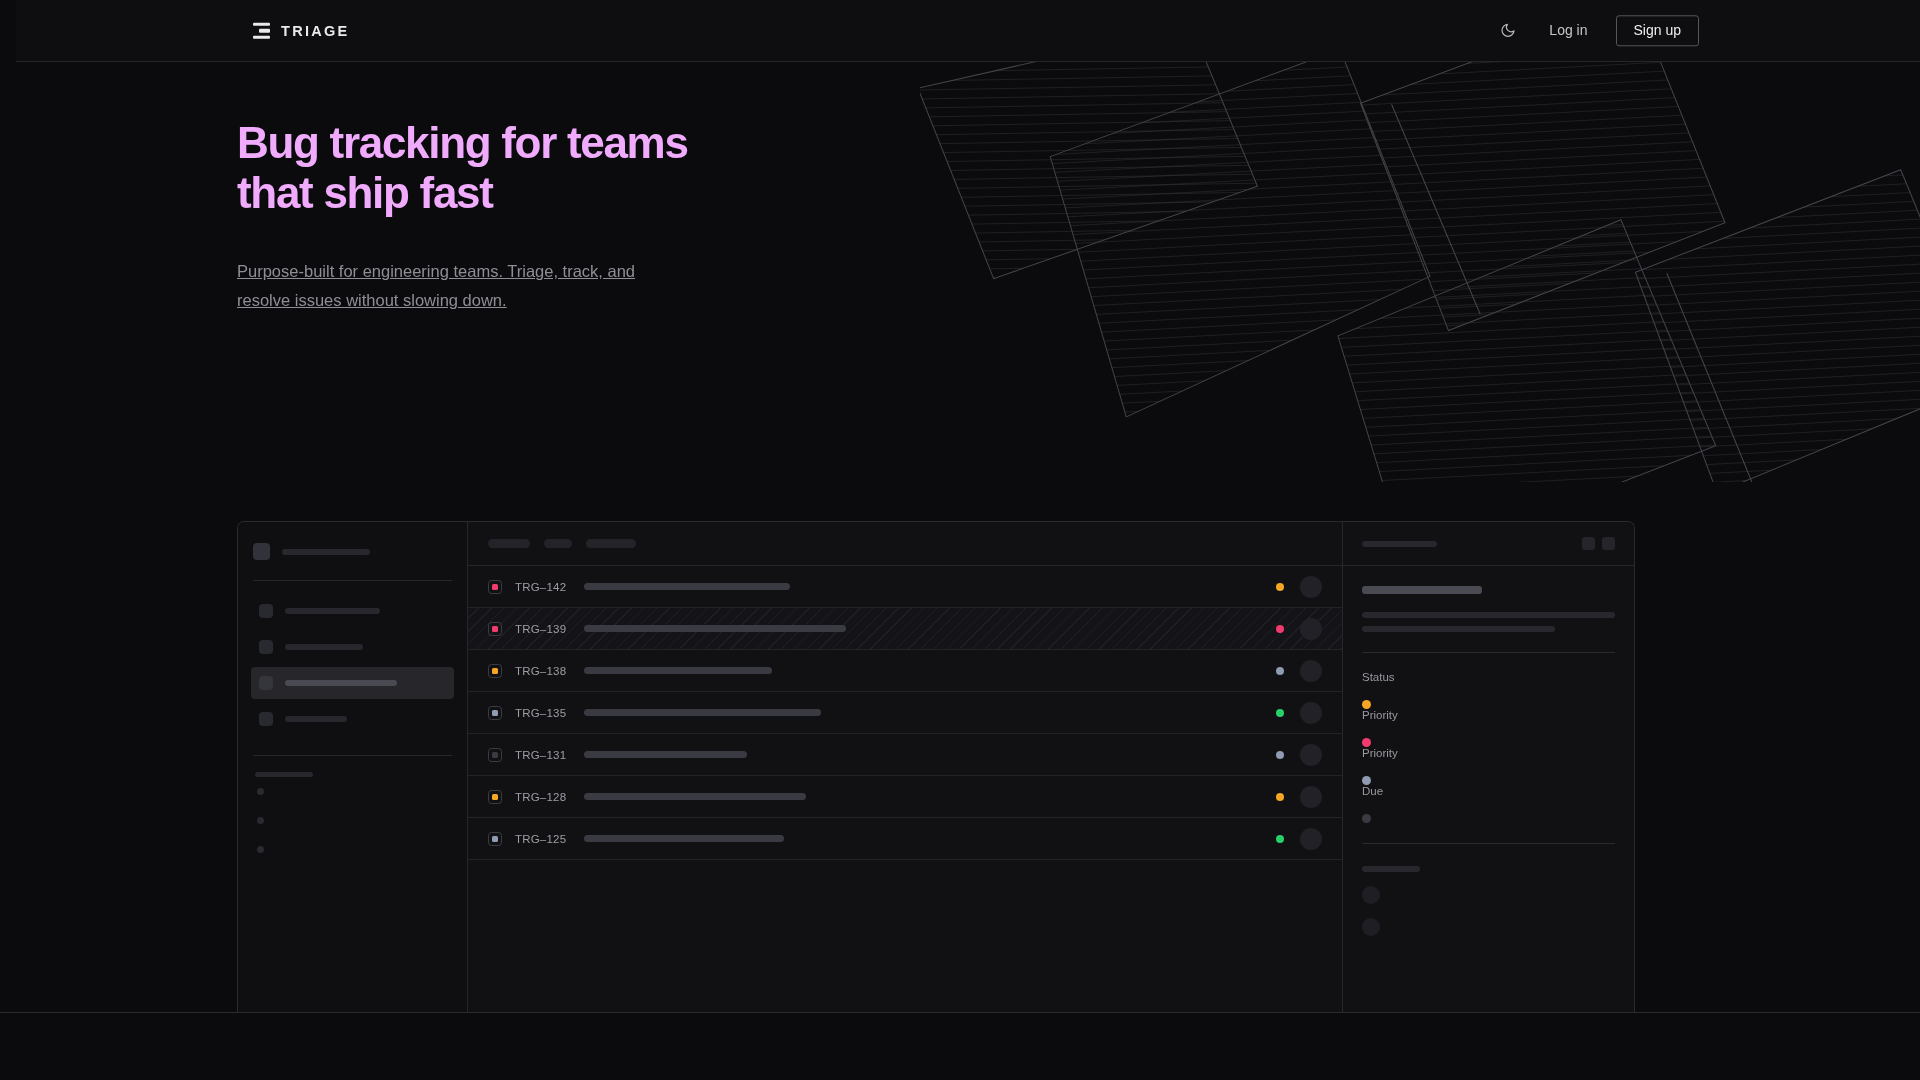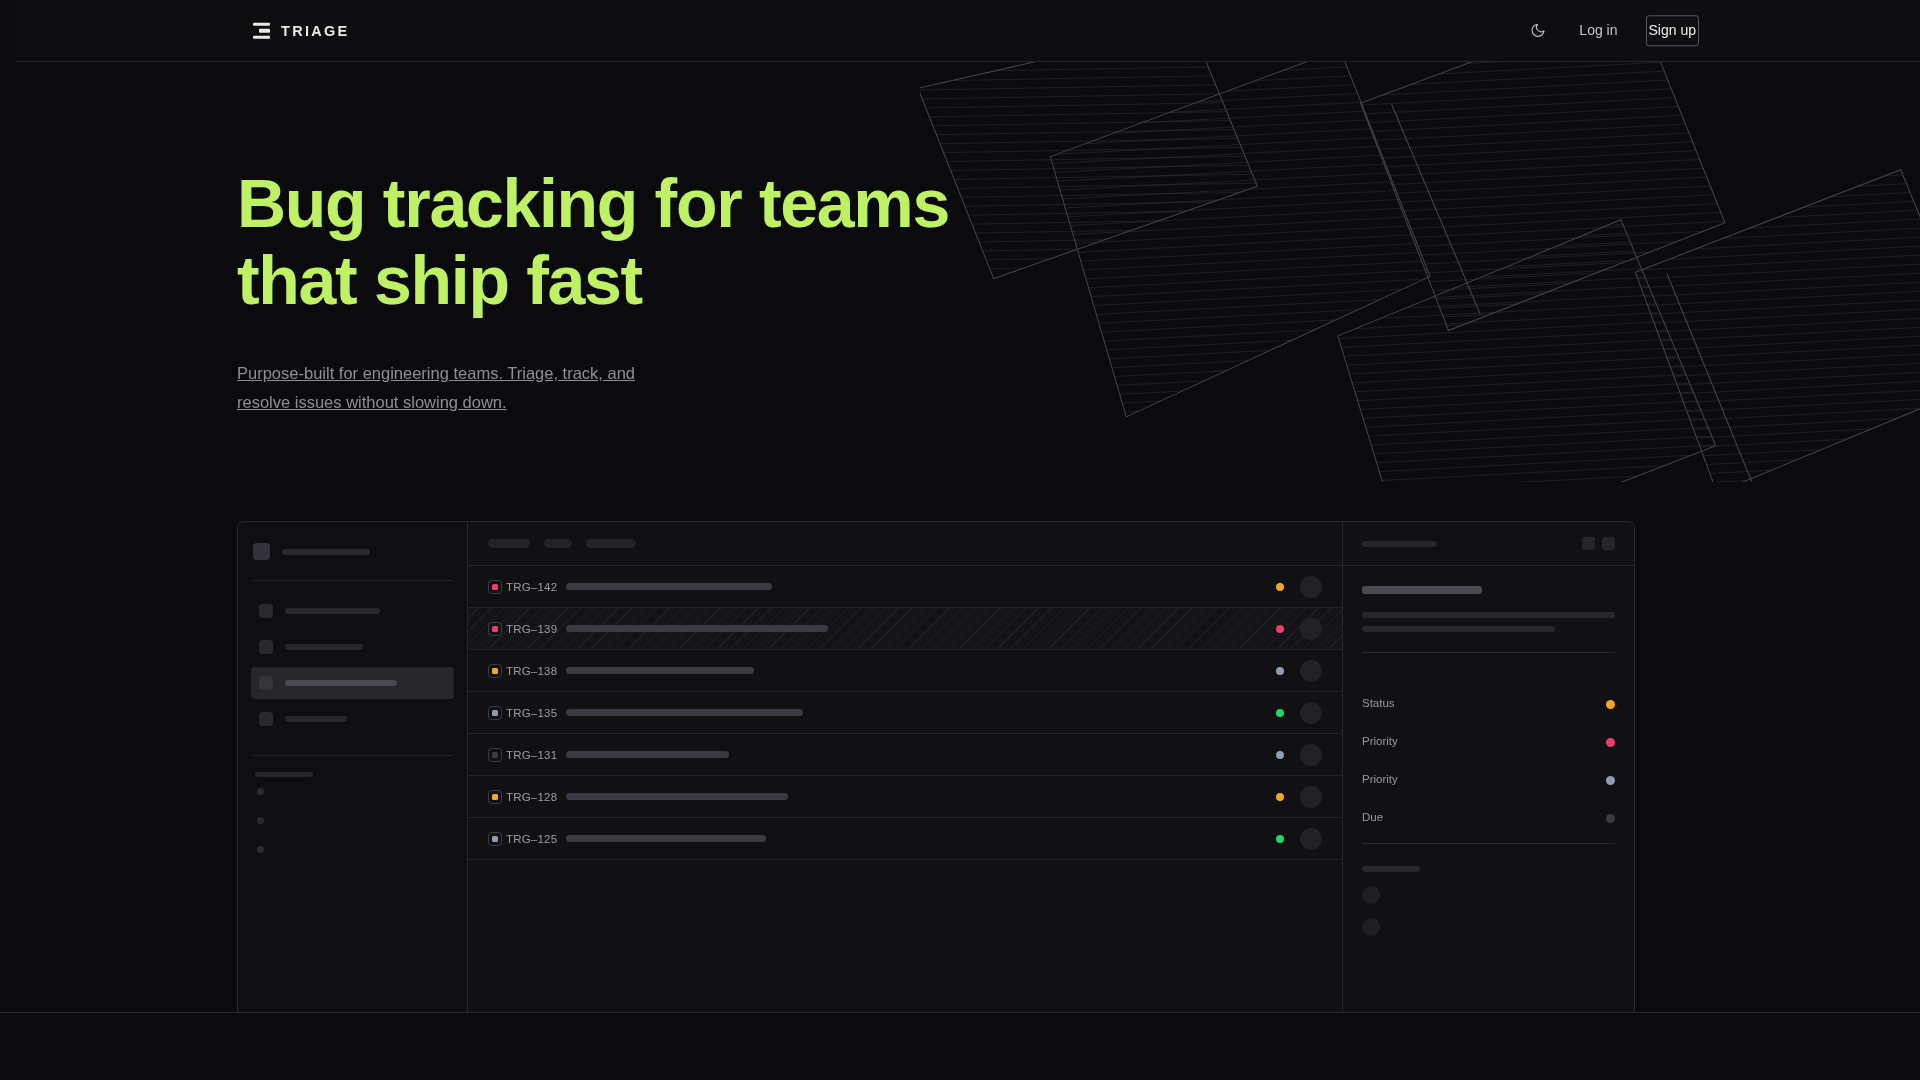--- a/index.html
+++ b/index.html
@@ -45,33 +45,33 @@
     width:26px; height:26px; display:flex; align-items:center; justify-content:center;
     cursor:pointer; color:#b9b9bd;
   }
   .nav-link {
     font-size:14px; color:#c6c6ca; cursor:pointer; text-decoration:none;
     padding:4px 2px;
   }
   .btn-signup {
     font-size:14px; color:#eeeef0; background:transparent;
     border:1px solid #56565c; border-radius:3px;
-    padding:7px 2px; cursor:pointer; font-family:inherit;
+    padding:7px 17px; cursor:pointer; font-family:inherit;
     line-height:1.1;
   }
 
   
   .deco { position:absolute; top:62px; right:0; width:1000px; height:420px;
           overflow:hidden; pointer-events:none; z-index:1; opacity:.95; }
 
   
   .hero { position:absolute; left:237px; top:118px; z-index:10; }
   .hero h1 {
-    font-size:68px; line-height:1.13; font-weight:700; color:#bef264;
-    letter-spacing:-1.3px; white-space:pre-line;margin-top:47px;
+    font-size:44px; line-height:1.13; font-weight:700; color:#f0abfc;
+    letter-spacing:-1.3px; white-space:pre-line;
   }
   .hero p {
     margin-top:40px; font-size:16.5px; line-height:1.75; color:#8e8e96;
     max-width:480px; white-space:pre-line;text-decoration:underline;
   }
   .cta {
     margin-top:52px; display:inline-flex; align-items:center; gap:16px;
     background:#e9e9e9; color:#121214;
     border:none; border-radius:3px; padding:0 24px; height:48px;
     font-size:14.5px; font-weight:700; cursor:pointer; font-family:inherit;
@@ -117,21 +117,21 @@
   .m-list { flex:1 1 auto; display:flex; flex-direction:column; min-width:0;
             border-right:1px solid #26262c; background:#111114; }
   .m-toolbar {
     height:44px; flex:0 0 44px; border-bottom:1px solid #26262c;
     display:flex; align-items:center; gap:14px; padding:0 20px;
   }
   .chip { height:9px; border-radius:5px; background:#232329; cursor:pointer; }
 
   .row {
     height:42px; flex:0 0 42px; border-bottom:1px solid #222228;
-    display:flex; align-items:center; padding:0 20px; gap:4px;
+    display:flex; align-items:center; padding:0 20px; gap:13px;
     cursor:pointer; position:relative;
   }
   .row.hatched {
     background-image:repeating-linear-gradient(
       -45deg, rgba(255,255,255,.052) 0 1px, transparent 1px 9px);
     background-color:#141418;
   }
   .pri {
     width:14px; height:14px; flex:0 0 14px; border-radius:3.5px;
     border:1px solid #3c3c44; display:flex; align-items:center; justify-content:center;
@@ -151,22 +151,22 @@
   .d-head {
     height:44px; flex:0 0 44px; border-bottom:1px solid #26262c;
     display:flex; align-items:center; padding:0 19px;
   }
   .d-head .iconbtns { margin-left:auto; display:flex; gap:7px; }
   .d-iconbtn { width:13px; height:13px; border-radius:3px; background:#25252b; cursor:pointer; }
   .d-body { padding:20px 19px 0 19px; flex:1 1 auto; }
   .d-desc { margin-top:18px; display:flex; flex-direction:column; gap:8px; }
   .d-div { height:1px; background:#2a2a31; margin:20px 0 18px 0; }
   .d-field {
-    display:flex; align-items:flex-end; justify-content:space-between;
-    height:38px; cursor:pointer;
+    display:flex; align-items:flex-start; justify-content:space-between;
+    height:38px; cursor:pointer;flex-direction:column;
   }
   .d-field span.lbl { font-size:11.5px; color:#98989f; }
   .d-field i.val { width:9px; height:9px; border-radius:50%; display:block; }
   .d-comments { margin-top:22px; }
   .d-avatar { width:18px; height:18px; border-radius:50%; background:#1e1e24; margin-top:14px; }
 </style>
 </head>
 <body>
 
 <div class="page">

